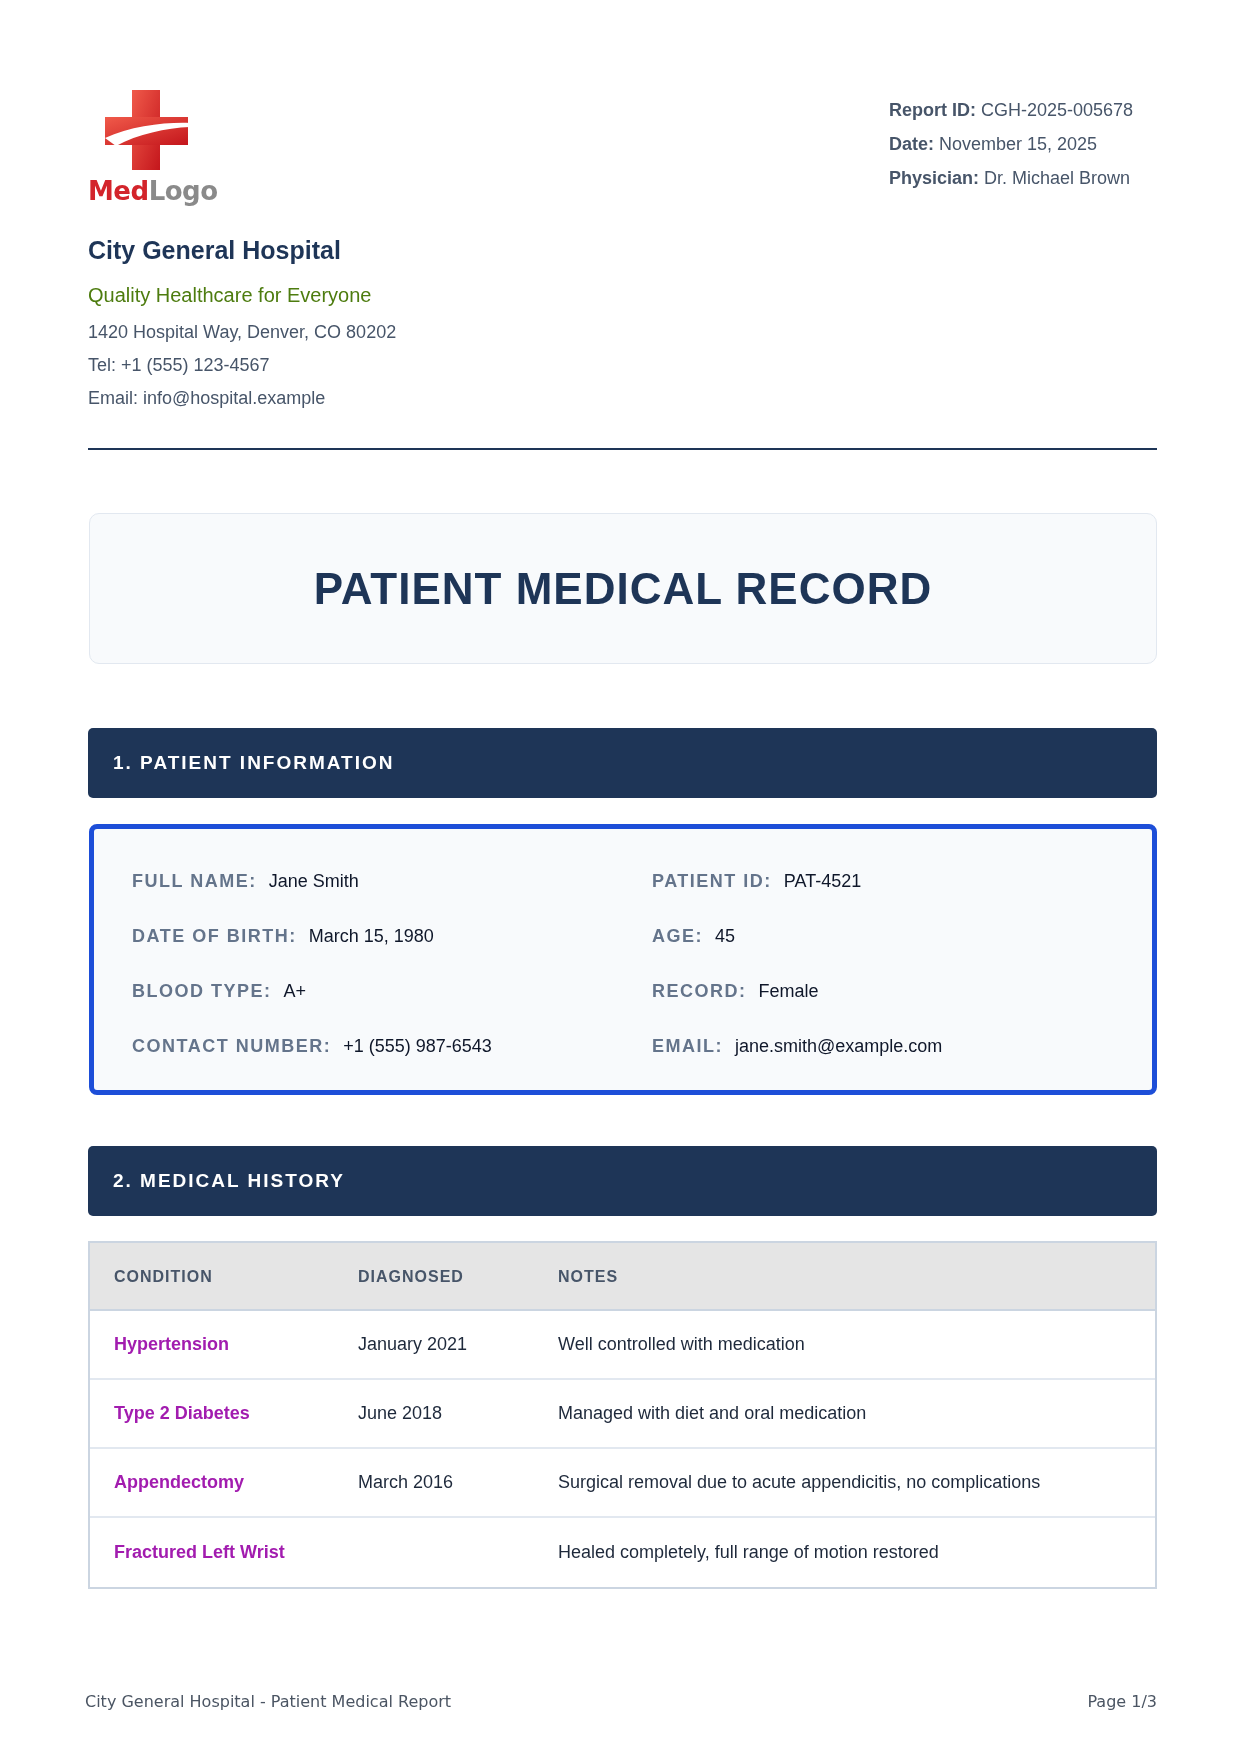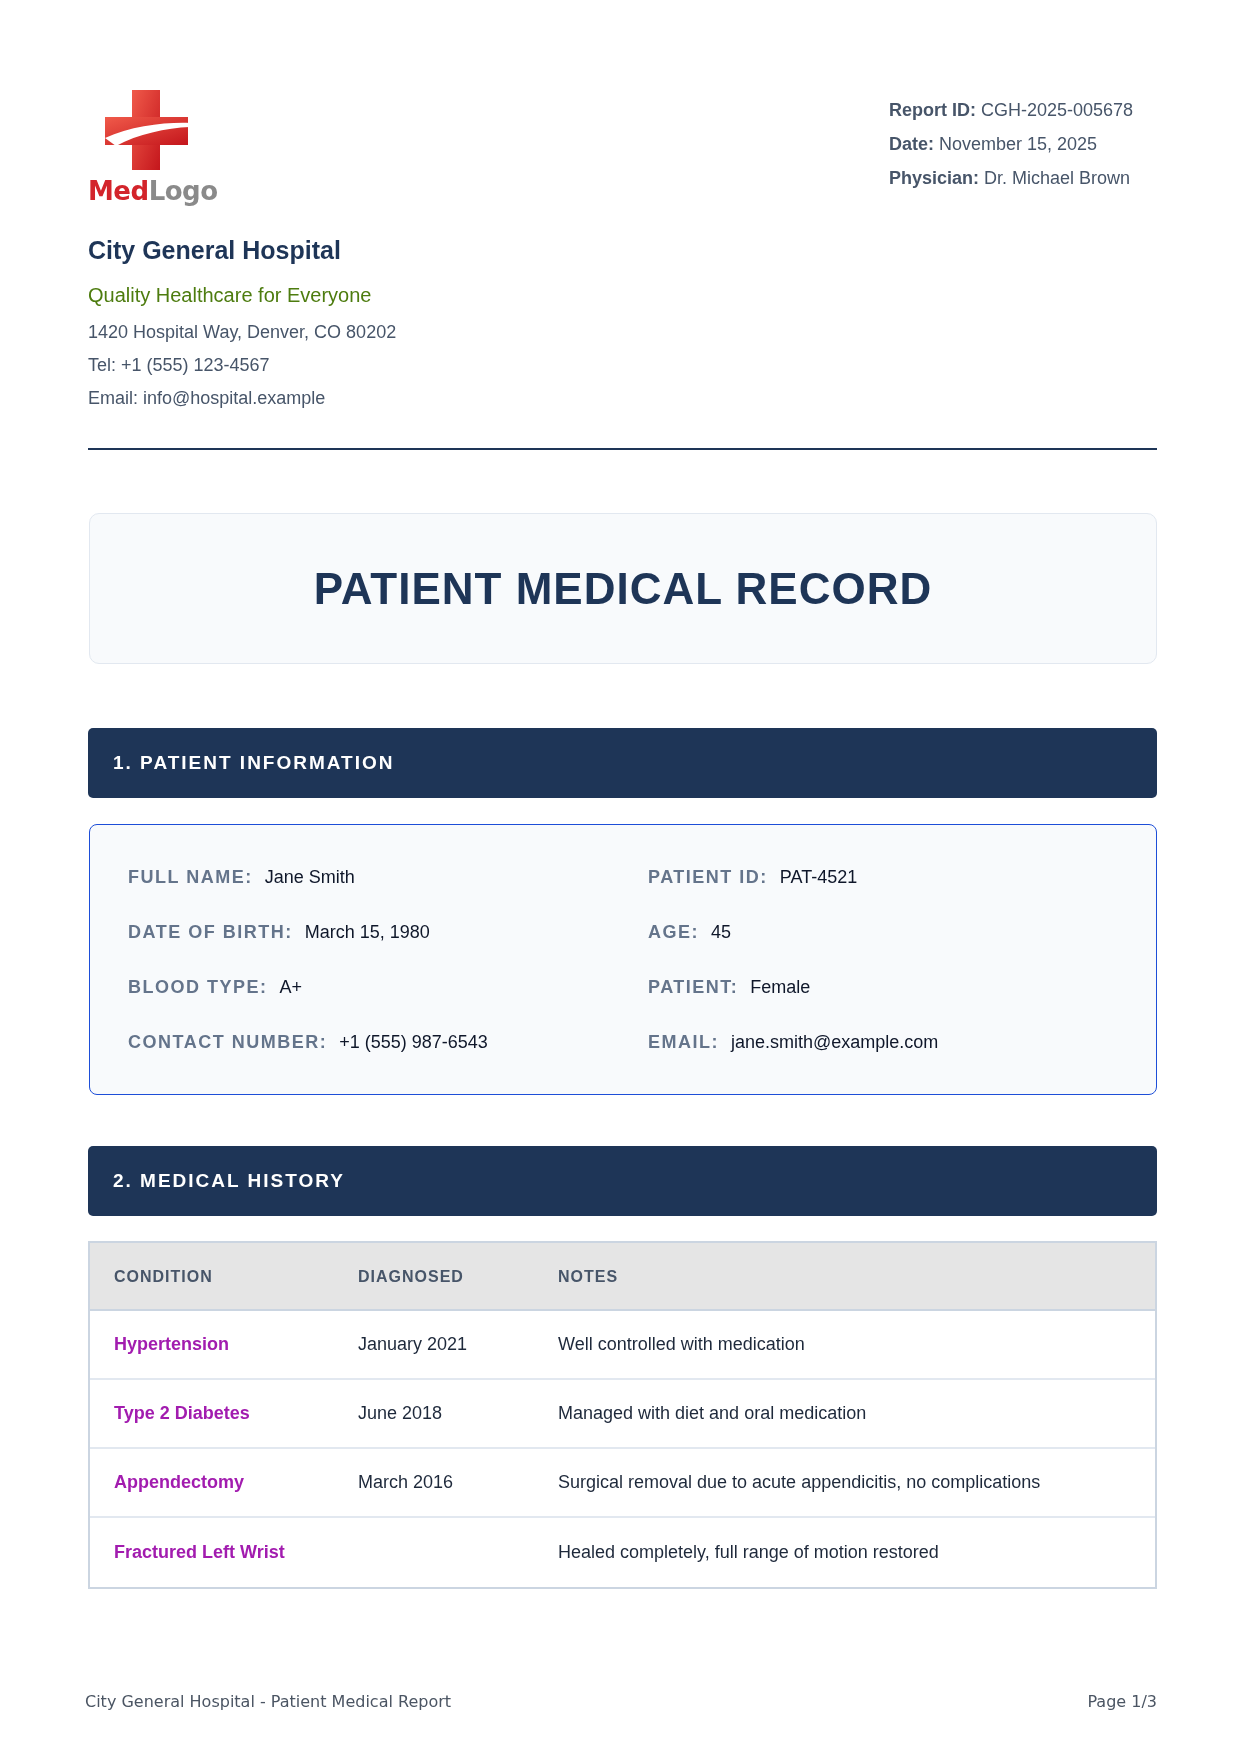--- a/index.html
+++ b/index.html
@@ -18,21 +18,21 @@
   .hosp-tag { position: absolute; left: 88px; top: 284px; font-size: 20px; color: #4d7c0f; }
   .hosp-line { position: absolute; left: 88px; font-size: 18px; color: #475569; }
 
   .divider { position: absolute; left: 88px; top: 448px; width: 1069px; height: 2px; background: #1e3557; }
 
   .title-box { position: absolute; left: 89px; top: 513px; width: 1068px; height: 151px; background: #f8fafc; border: 1px solid #e2e8f0; border-radius: 10px; display: flex; align-items: center; justify-content: center; }
   .title-box h1 { font-size: 44px; font-weight: bold; color: #1e3557; letter-spacing: 1px; }
 
   .section-bar { position: absolute; left: 88px; width: 1069px; height: 70px; background: #1e3557; border-radius: 5px; color: #ffffff; font-size: 19px; font-weight: bold; letter-spacing: 2px; padding-left: 25px; display: flex; align-items: center; }
 
-  .info-box { position: absolute; left: 89px; top: 824px; width: 1068px; height: 271px; background: #f8fafc; border: 1px solid #1d4ed8; border-radius: 8px; }
+  .info-box { position: absolute; left: 89px; top: 824px; width: 1068px; height: 271px; background: #f8fafc; border: 5px solid #1d4ed8; border-radius: 8px; }
   .info-item { position: absolute; font-size: 18px; display: flex; align-items: baseline; }
   .info-item .lbl { color: #64748b; font-weight: bold; letter-spacing: 1.5px; margin-right: 12px; }
   .info-item .val { color: #0f172a; }
 
   .table { position: absolute; left: 88px; top: 1241px; width: 1069px; border: 2px solid #cbd5e1; border-collapse: collapse; }
   .table .thead { height: 68px; background: #e5e5e5; border-bottom: 2px solid #cbd5e1; position: relative; }
   .table .th { position: absolute; top: 0; height: 68px; display: flex; align-items: center; font-size: 16px; font-weight: bold; color: #475569; letter-spacing: 1px; }
   .table .row { height: 69px; position: relative; border-bottom: 2px solid #e2e8f0; background: #ffffff; }
   .table .row:last-child { border-bottom: none; border-radius: 30px; }
   .table .td { position: absolute; top: 0; height: 100%; display: flex; align-items: center; font-size: 18px; color: #1e293b; }
@@ -97,21 +97,21 @@
 
   <div class="info-item" style="left:558px; top:42px">
       <span class="lbl">PATIENT ID:</span>
       <span class="val">PAT-4521</span>
     </div>
   <div class="info-item" style="left:558px; top:97px">
       <span class="lbl">AGE:</span>
       <span class="val">45</span>
     </div>
   <div class="info-item" style="left:558px; top:152px">
-      <span class="lbl">PATIENT:</span>
+      <span class="lbl">RECORD:</span>
       <span class="val">Female</span>
     </div>
   <div class="info-item" style="left:558px; top:207px">
       <span class="lbl">EMAIL:</span>
       <span class="val">jane.smith@example.com</span>
     </div>
 </div>
 
 <div class="section-bar" style="top:1146px">2.  MEDICAL HISTORY</div>
 

